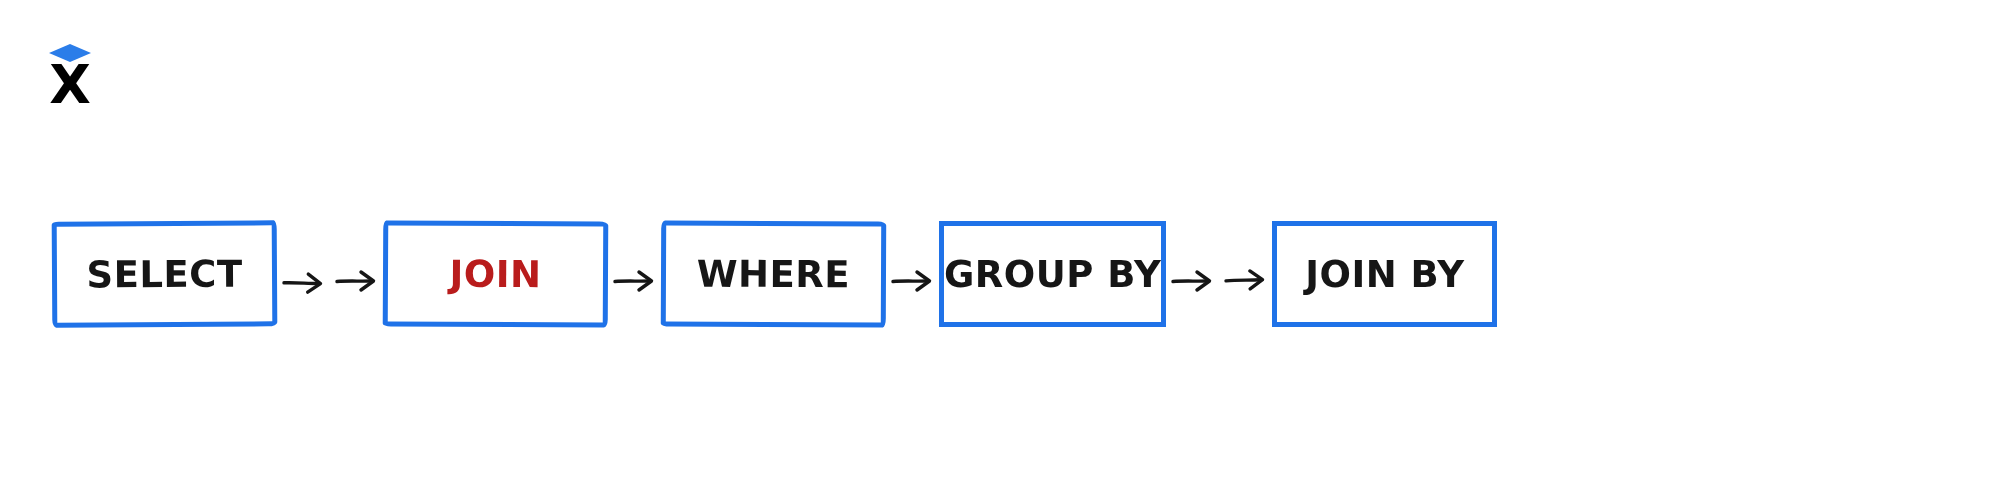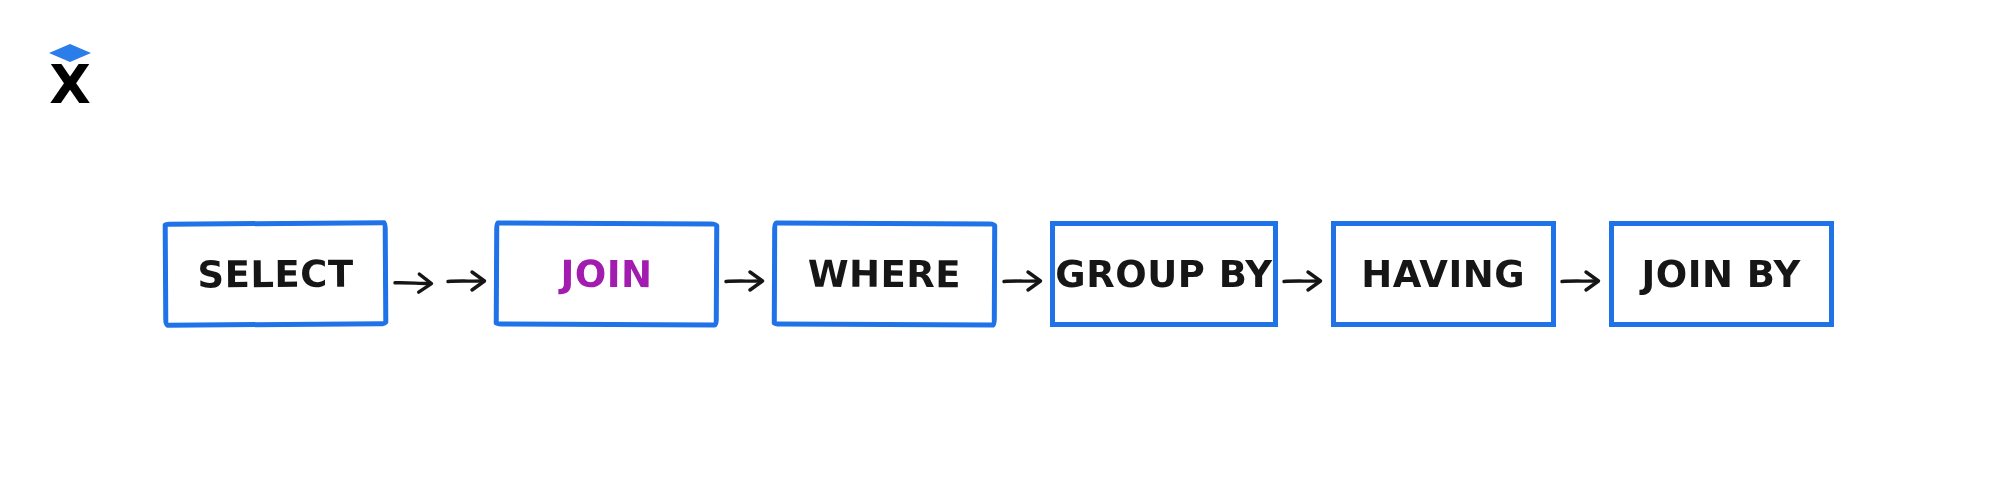--- a/index.html
+++ b/index.html
@@ -24,21 +24,21 @@
   .logo-x{
     font-size:54px;font-weight:800;line-height:0.82;
     margin-top:1px;color:#000000;
     font-family:"DejaVu Sans","Liberation Sans",sans-serif;
   }
 
   
   .flow{
     position:absolute;left:52px;top:221px;
     width:1893px;height:106px;
-    display:flex;justify-content:center;align-items:stretch;
+    display:flex;justify-content:flex-start;align-items:stretch;
   }
   .node{
     box-sizing:border-box;
     flex:0 0 225px;height:106px;
     border:5px solid #1f72e8;
     background:#ffffff;
     display:flex;align-items:center;justify-content:center;
     white-space:nowrap;
   }
   
@@ -92,21 +92,21 @@
 
 
     <div class="arrow-slot">
       <svg class="arrow" width="46" height="32" viewBox="0 0 46 32" style="color: rgb(22, 22, 22);">
         <path d="M3 16.5 C 14 15.6, 26 16.4, 37 16" fill="none" stroke="currentColor" stroke-width="3.4" stroke-linecap="round"></path>
         <path d="M27 7 L 39.5 16 L 27 25" fill="none" stroke="currentColor" stroke-width="3.4" stroke-linecap="round" stroke-linejoin="round"></path>
       </svg>
     </div>
 
     <div class="node" style="border-color: rgb(31, 114, 232);">
-      <span class="node-label" style="color: #a21caf;">JOIN</span>
+      <span class="node-label" style="color: #b91c1c;">JOIN</span>
     </div>
 
     <div class="arrow-slot">
       <svg class="arrow" width="46" height="32" viewBox="0 0 46 32" style="color: rgb(22, 22, 22);">
         <path d="M3 16.5 C 14 15.6, 26 16.4, 37 16" fill="none" stroke="currentColor" stroke-width="3.4" stroke-linecap="round"></path>
         <path d="M27 7 L 39.5 16 L 27 25" fill="none" stroke="currentColor" stroke-width="3.4" stroke-linecap="round" stroke-linejoin="round"></path>
       </svg>
     </div>
 
     <div class="node" style="border-color: rgb(31, 114, 232);">
@@ -124,23 +124,20 @@
       <span class="node-label" style="color: rgb(22, 22, 22);">GROUP BY</span>
     </div>
 
     <div class="arrow-slot">
       <svg class="arrow" width="46" height="32" viewBox="0 0 46 32" style="color: rgb(22, 22, 22);">
         <path d="M3 16.5 C 14 15.6, 26 16.4, 37 16" fill="none" stroke="currentColor" stroke-width="3.4" stroke-linecap="round"></path>
         <path d="M27 7 L 39.5 16 L 27 25" fill="none" stroke="currentColor" stroke-width="3.4" stroke-linecap="round" stroke-linejoin="round"></path>
       </svg>
     </div>
 
-    <div class="node" style="border-color: rgb(31, 114, 232);">
-      <span class="node-label" style="color: rgb(22, 22, 22);">HAVING</span>
-    </div>
 
     <div class="arrow-slot">
       <svg class="arrow" width="46" height="32" viewBox="0 0 46 32" style="color: rgb(22, 22, 22);">
         <path d="M3 16.5 C 14 15.6, 26 16.4, 37 16" fill="none" stroke="currentColor" stroke-width="3.4" stroke-linecap="round"></path>
         <path d="M27 7 L 39.5 16 L 27 25" fill="none" stroke="currentColor" stroke-width="3.4" stroke-linecap="round" stroke-linejoin="round"></path>
       </svg>
     </div>
 
     <div class="node" style="border-color: rgb(31, 114, 232);">
       <span class="node-label" style="color: rgb(22, 22, 22);">JOIN BY</span>

